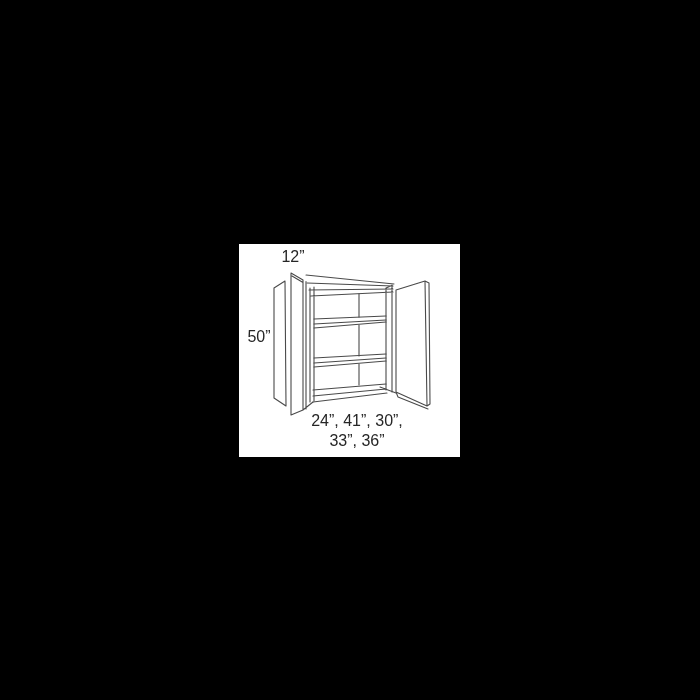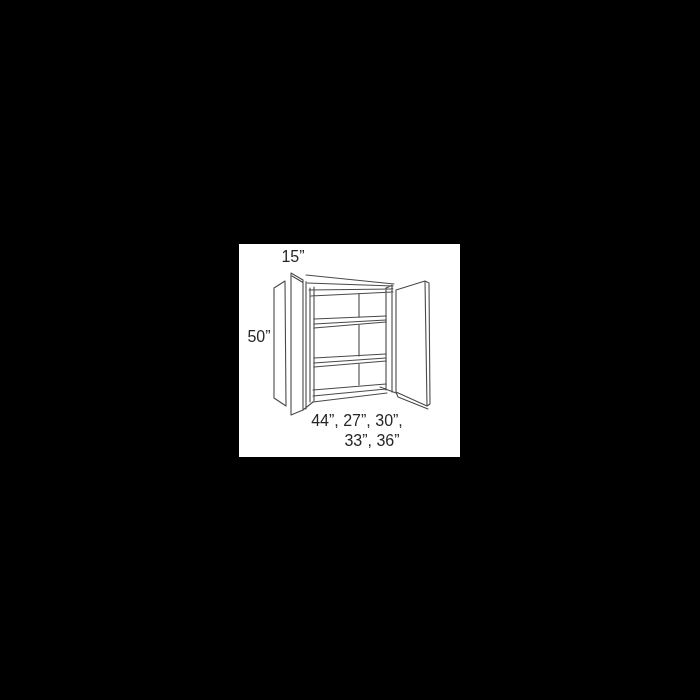--- a/index.html
+++ b/index.html
@@ -21,21 +21,21 @@
     position:absolute;
     color:#262626;
     font-size:16px;
     line-height:19px;
     white-space:nowrap;
     transform:translateX(-50%);
   }
   .lbl-depth{left:54px;top:3px;}
   .lbl-height{left:20px;top:83px;}
   .lbl-widths1{left:118px;top:167px;}
-  .lbl-widths2{left:133px;top:187px;}
+  .lbl-widths2{left:118px;top:187px;}
 </style>
 </head>
 <body>
 
 <div class="stage">
   <div class="panel">
 
     <svg width="221" height="213" viewBox="0 0 221 213" fill="none" stroke="#4a4a4a" stroke-width="1.1" stroke-linecap="round" stroke-linejoin="round">
 
       <path d="M35,44 L46,37 M35,44 L35,154 M35,154 L47,162 M46,37 L47,162"></path>
@@ -72,22 +72,22 @@
                M157,46 L186,37
                M186,37 L188,162
                M190,39 L191,160
                M186,37 L190,39
                M188,162 L191,160
                M157,148 L188,162
                M157,148 L159,153
                M159,153 L189,165"></path>
     </svg>
 
-    <div class="dim-label lbl-depth">15”</div>
+    <div class="dim-label lbl-depth">12”</div>
 
     <div class="dim-label lbl-height">50”</div>
 
-    <div class="dim-label lbl-widths1">44”, 27”, 30”,</div>
+    <div class="dim-label lbl-widths1">24”, 41”, 30”,</div>
 
     <div class="dim-label lbl-widths2">33”, 36”</div>
 
   </div>
 </div>
 
 </body></html>

